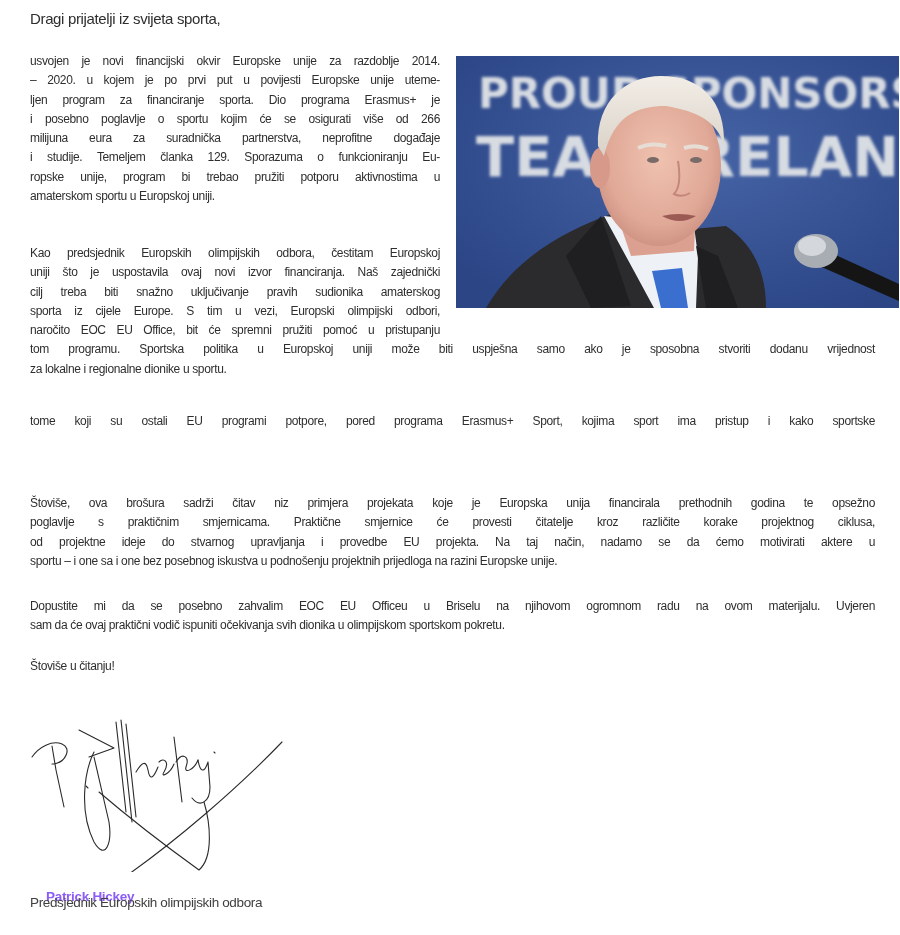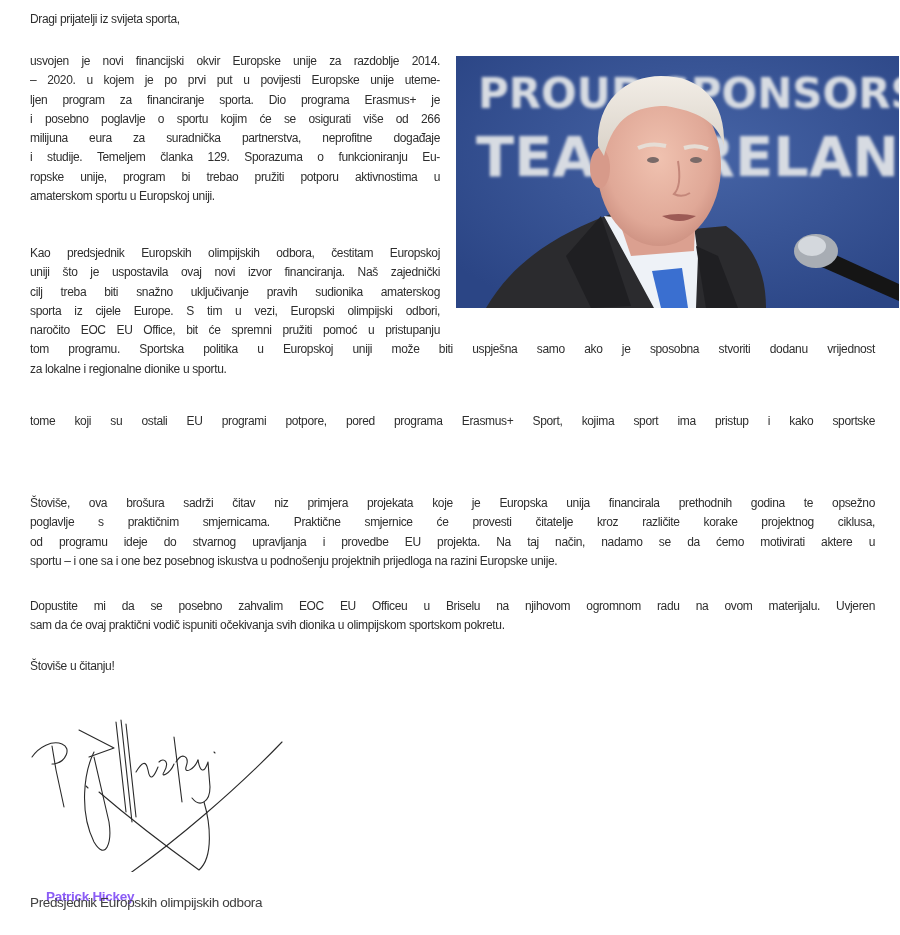--- a/index.html
+++ b/index.html
@@ -12,21 +12,21 @@
       height: 935px;
       position: relative;
       overflow: hidden;
       font-family: "Liberation Sans", sans-serif;
       color: #2e2e2e;
     }
     .greeting {
       position: absolute;
       left: 30px;
       top: 9px;
-      font-size: 12px;
+      font-size: 15px;
       letter-spacing: -0.35px;
       line-height: 20px;
       margin: 0;
     }
     .para {
       position: absolute;
       left: 30px;
       margin: 0;
       font-size: 12px;
       line-height: 19.3px;
@@ -106,21 +106,21 @@
   <span class="line">za lokalne i regionalne dionike u sportu.</span>
 </div>
 
 <div class="para" style="top:412px; width:845px;">
   <span class="line j">tome koji su ostali EU programi potpore, pored programa Erasmus+ Sport, kojima sport ima pristup i kako sportske</span>
 </div>
 
 <div class="para" style="top:494px; width:845px;">
   <span class="line j">Štoviše, ova brošura sadrži čitav niz primjera projekata koje je Europska unija financirala prethodnih godina te opsežno</span>
   <span class="line j">poglavlje s praktičnim smjernicama. Praktične smjernice će provesti čitatelje kroz različite korake projektnog ciklusa,</span>
-  <span class="line j">od programu ideje do stvarnog upravljanja i provedbe EU projekta. Na taj način, nadamo se da ćemo motivirati aktere u</span>
+  <span class="line j">od projektne ideje do stvarnog upravljanja i provedbe EU projekta. Na taj način, nadamo se da ćemo motivirati aktere u</span>
   <span class="line">sportu – i one sa i one bez posebnog iskustva u podnošenju projektnih prijedloga na razini Europske unije.</span>
 </div>
 
 <div class="para" style="top:597px; width:845px;">
   <span class="line j">Dopustite mi da se posebno zahvalim EOC EU Officeu u Briselu na njihovom ogromnom radu na ovom materijalu. Uvjeren</span>
   <span class="line">sam da će ovaj praktični vodič ispuniti očekivanja svih dionika u olimpijskom sportskom pokretu.</span>
 </div>
 
 <div class="para" style="top:657px; width:845px;">
   <span class="line">Štoviše u čitanju!</span>

